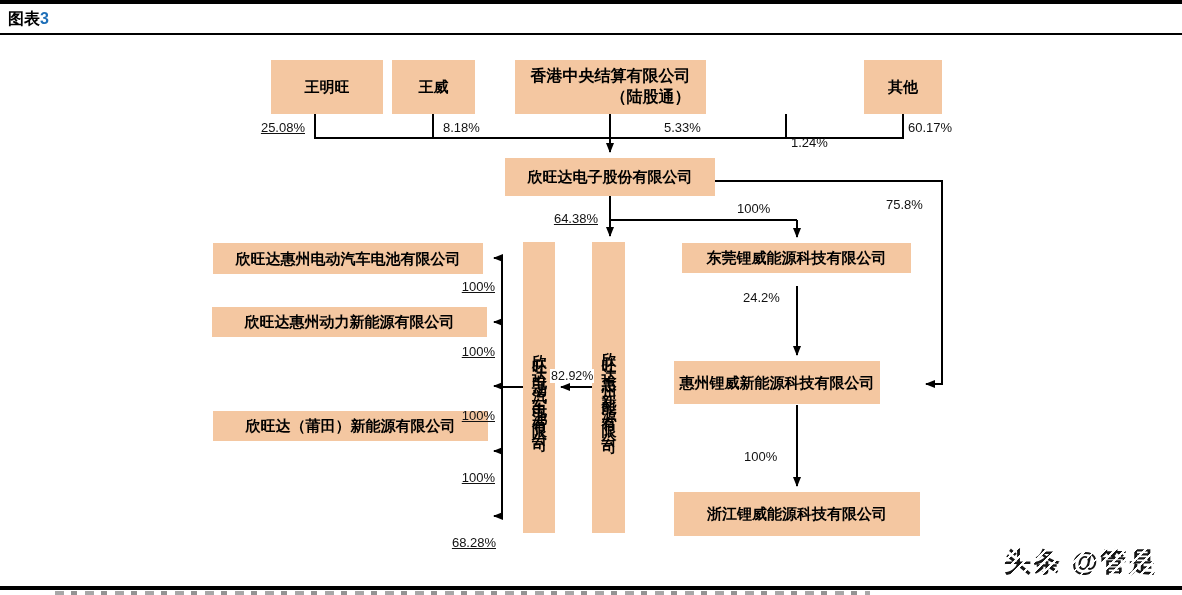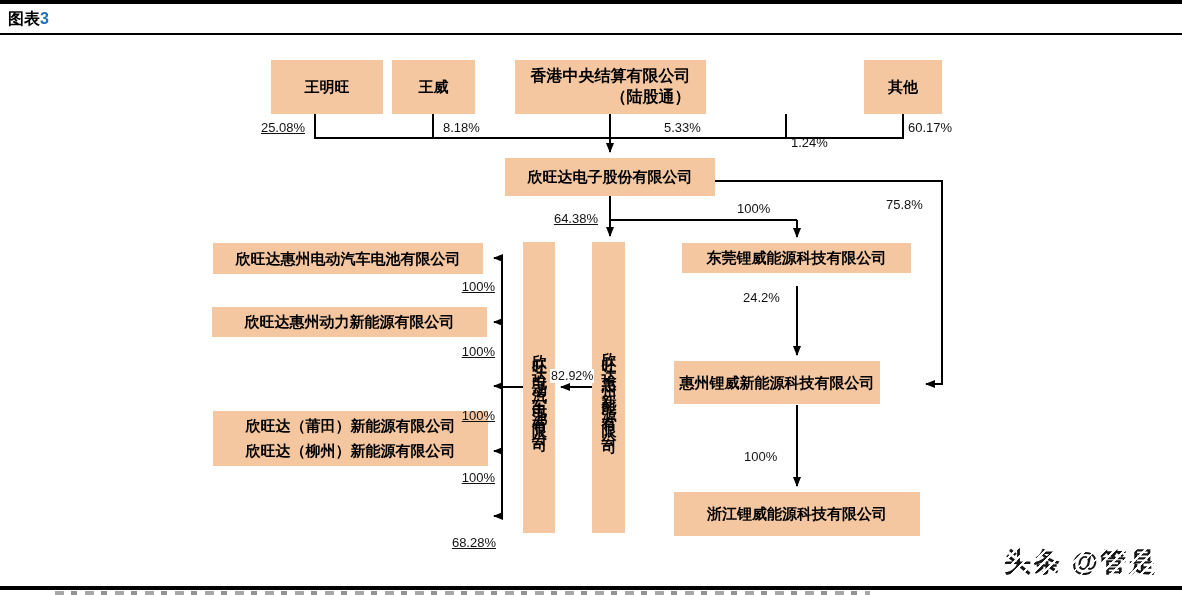--- a/index.html
+++ b/index.html
@@ -111,21 +111,20 @@
   <div class="vbox" id="vbox-ev-battery" style="left:523px;top:242px;width:32px;height:291px;">欣旺达电动汽车电池有限公司</div>
   <div class="vbox" id="vbox-huizhou-ne" style="left:592px;top:242px;width:33px;height:291px;">欣旺达惠州新能源有限公司</div>
   <div class="pct onwhite" style="left:550px;top:369px;">82.92%</div>
 
   <div class="box" style="left:213px;top:243px;width:270px;height:31px;">欣旺达惠州电动汽车电池有限公司</div>
   <div class="pct r" style="left:435px;top:279px;width:60px;">100%</div>
   <div class="box" style="left:212px;top:307px;width:275px;height:30px;">欣旺达惠州动力新能源有限公司</div>
   <div class="pct r" style="left:435px;top:344px;width:60px;">100%</div>
   <div class="box" style="left:213px;top:371px;width:275px;height:30px;margin-top:40px;">欣旺达（莆田）新能源有限公司</div>
   <div class="pct r" style="left:435px;top:408px;width:60px;">100%</div>
-  <div class="box" style="left:213px;top:436px;width:275px;height:30px;">欣旺达（柳州）新能源有限公司</div>
   <div class="pct r" style="left:435px;top:470px;width:60px;">100%</div>
   <div class="pct r" style="left:428px;top:535px;width:68px;">68.28%</div>
 
   <div class="box" style="left:682px;top:243px;width:229px;height:30px;">东莞锂威能源科技有限公司</div>
   <div class="pct" style="left:743px;top:290px;">24.2%</div>
   <div class="box" style="left:674px;top:361px;width:206px;height:43px;">惠州锂威新能源科技有限公司</div>
   <div class="pct" style="left:744px;top:449px;">100%</div>
   <div class="box" style="left:674px;top:492px;width:246px;height:44px;">浙江锂威能源科技有限公司</div>
 
   <div id="watermark">头条 @管是</div>

